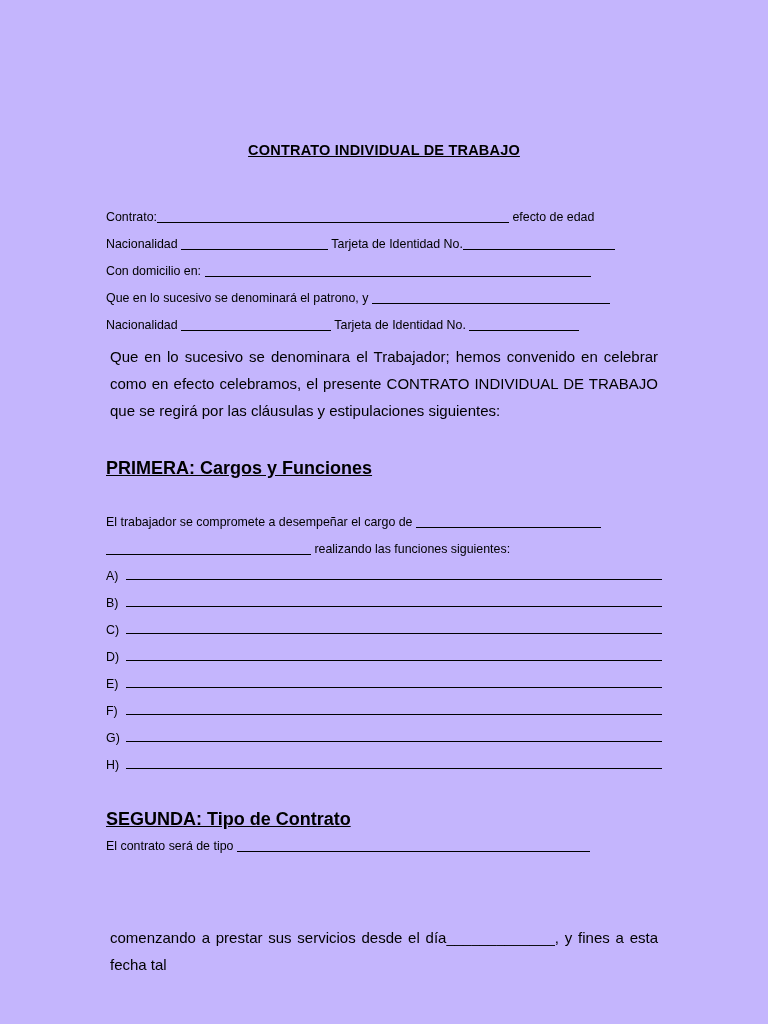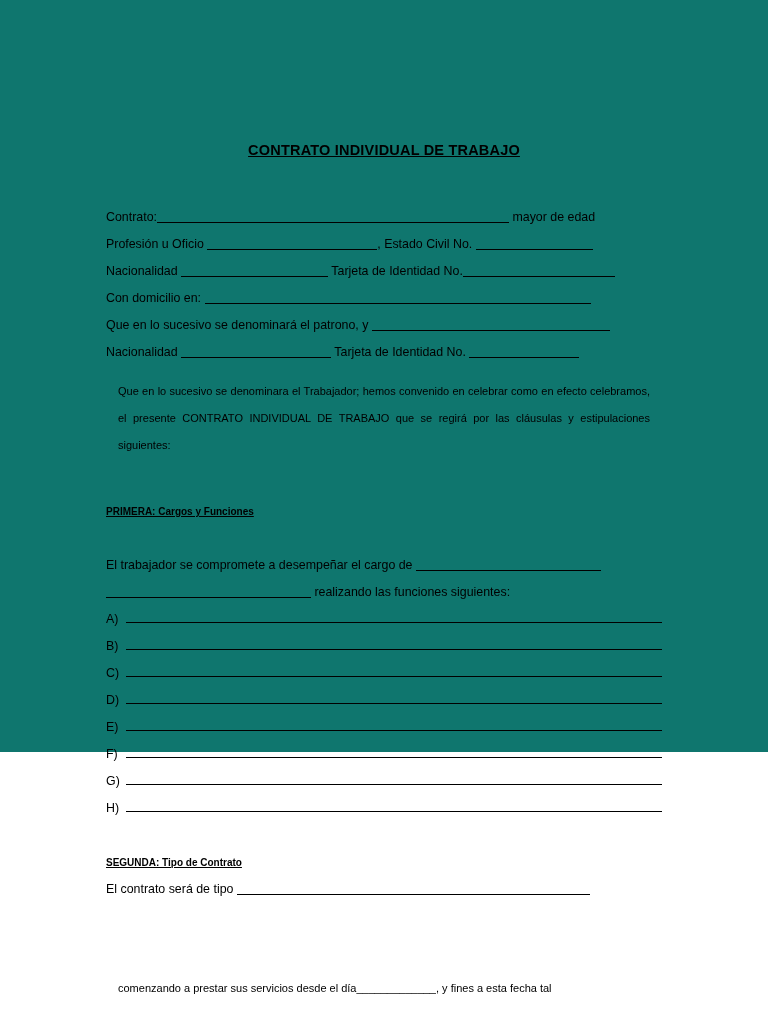--- a/index.html
+++ b/index.html
@@ -10,22 +10,22 @@
   body {
     width: 768px;
     height: 1024px;
     font-family: "Liberation Sans", sans-serif;
     color: #000000;
     overflow: hidden;
   }
   .page {
     position: relative;
     width: 768px;
-    height: 752px;
-    background: #0f766e;
+    height: 1024px;
+    background: #c4b5fd;
     box-sizing: border-box;
     padding: 0;
   }
   .content {
     position: absolute;
     left: 106px;
     top: 0;
     width: 556px;
   }
   .doc-title {
@@ -34,30 +34,30 @@
     font-weight: bold;
     text-decoration: underline;
     letter-spacing: 0.2px;
     margin-top: 142px;
     margin-bottom: 0;
   }
   .block-gap-lg { height: 46px; }
   .block-gap-md { height: 27px; }
   .block-gap-sm { height: 14px; }
   .section-head {
-    font-size: 10px;
+    font-size: 18px;
     font-weight: bold;
     text-decoration: underline;
     line-height: 27px;
     margin: 0;
   }
   .flow {
-    font-size: 11px;
+    font-size: 15px;
     line-height: 27px;
-    margin: 12px;
+    margin: 4px;
     text-align: justify;
   }
   .rule-line {
     display: inline-block;
     border-bottom: 1px solid #000;
     vertical-align: baseline;
     height: 13px;
     margin-bottom: -2px;
   }
   .row {
@@ -86,26 +86,23 @@
 <body>
 
 <div class="page">
   <div class="content">
 
     <div class="doc-title">CONTRATO INDIVIDUAL DE TRABAJO</div>
 
     <div class="block-gap-lg"></div>
 
     <div class="row">
-      <span>Contrato:</span><span class="rule-line" style="width:352px"></span> <span>mayor de edad</span>
+      <span>Contrato:</span><span class="rule-line" style="width:352px"></span> <span>efecto de edad</span>
     </div>
 
-    <div class="row">
-      <span>Profesión u Oficio</span> <span class="rule-line" style="width:170px"></span><span>, Estado Civil No.</span> <span class="rule-line" style="width:117px"></span>
-    </div>
 
     <div class="row">
       <span>Nacionalidad</span> <span class="rule-line" style="width:147px"></span> <span>Tarjeta de Identidad No.</span><span class="rule-line" style="width:152px"></span>
     </div>
 
     <div class="row">
       <span>Con domicilio en:</span> <span class="rule-line" style="width:386px"></span>
     </div>
 
     <div class="row">

